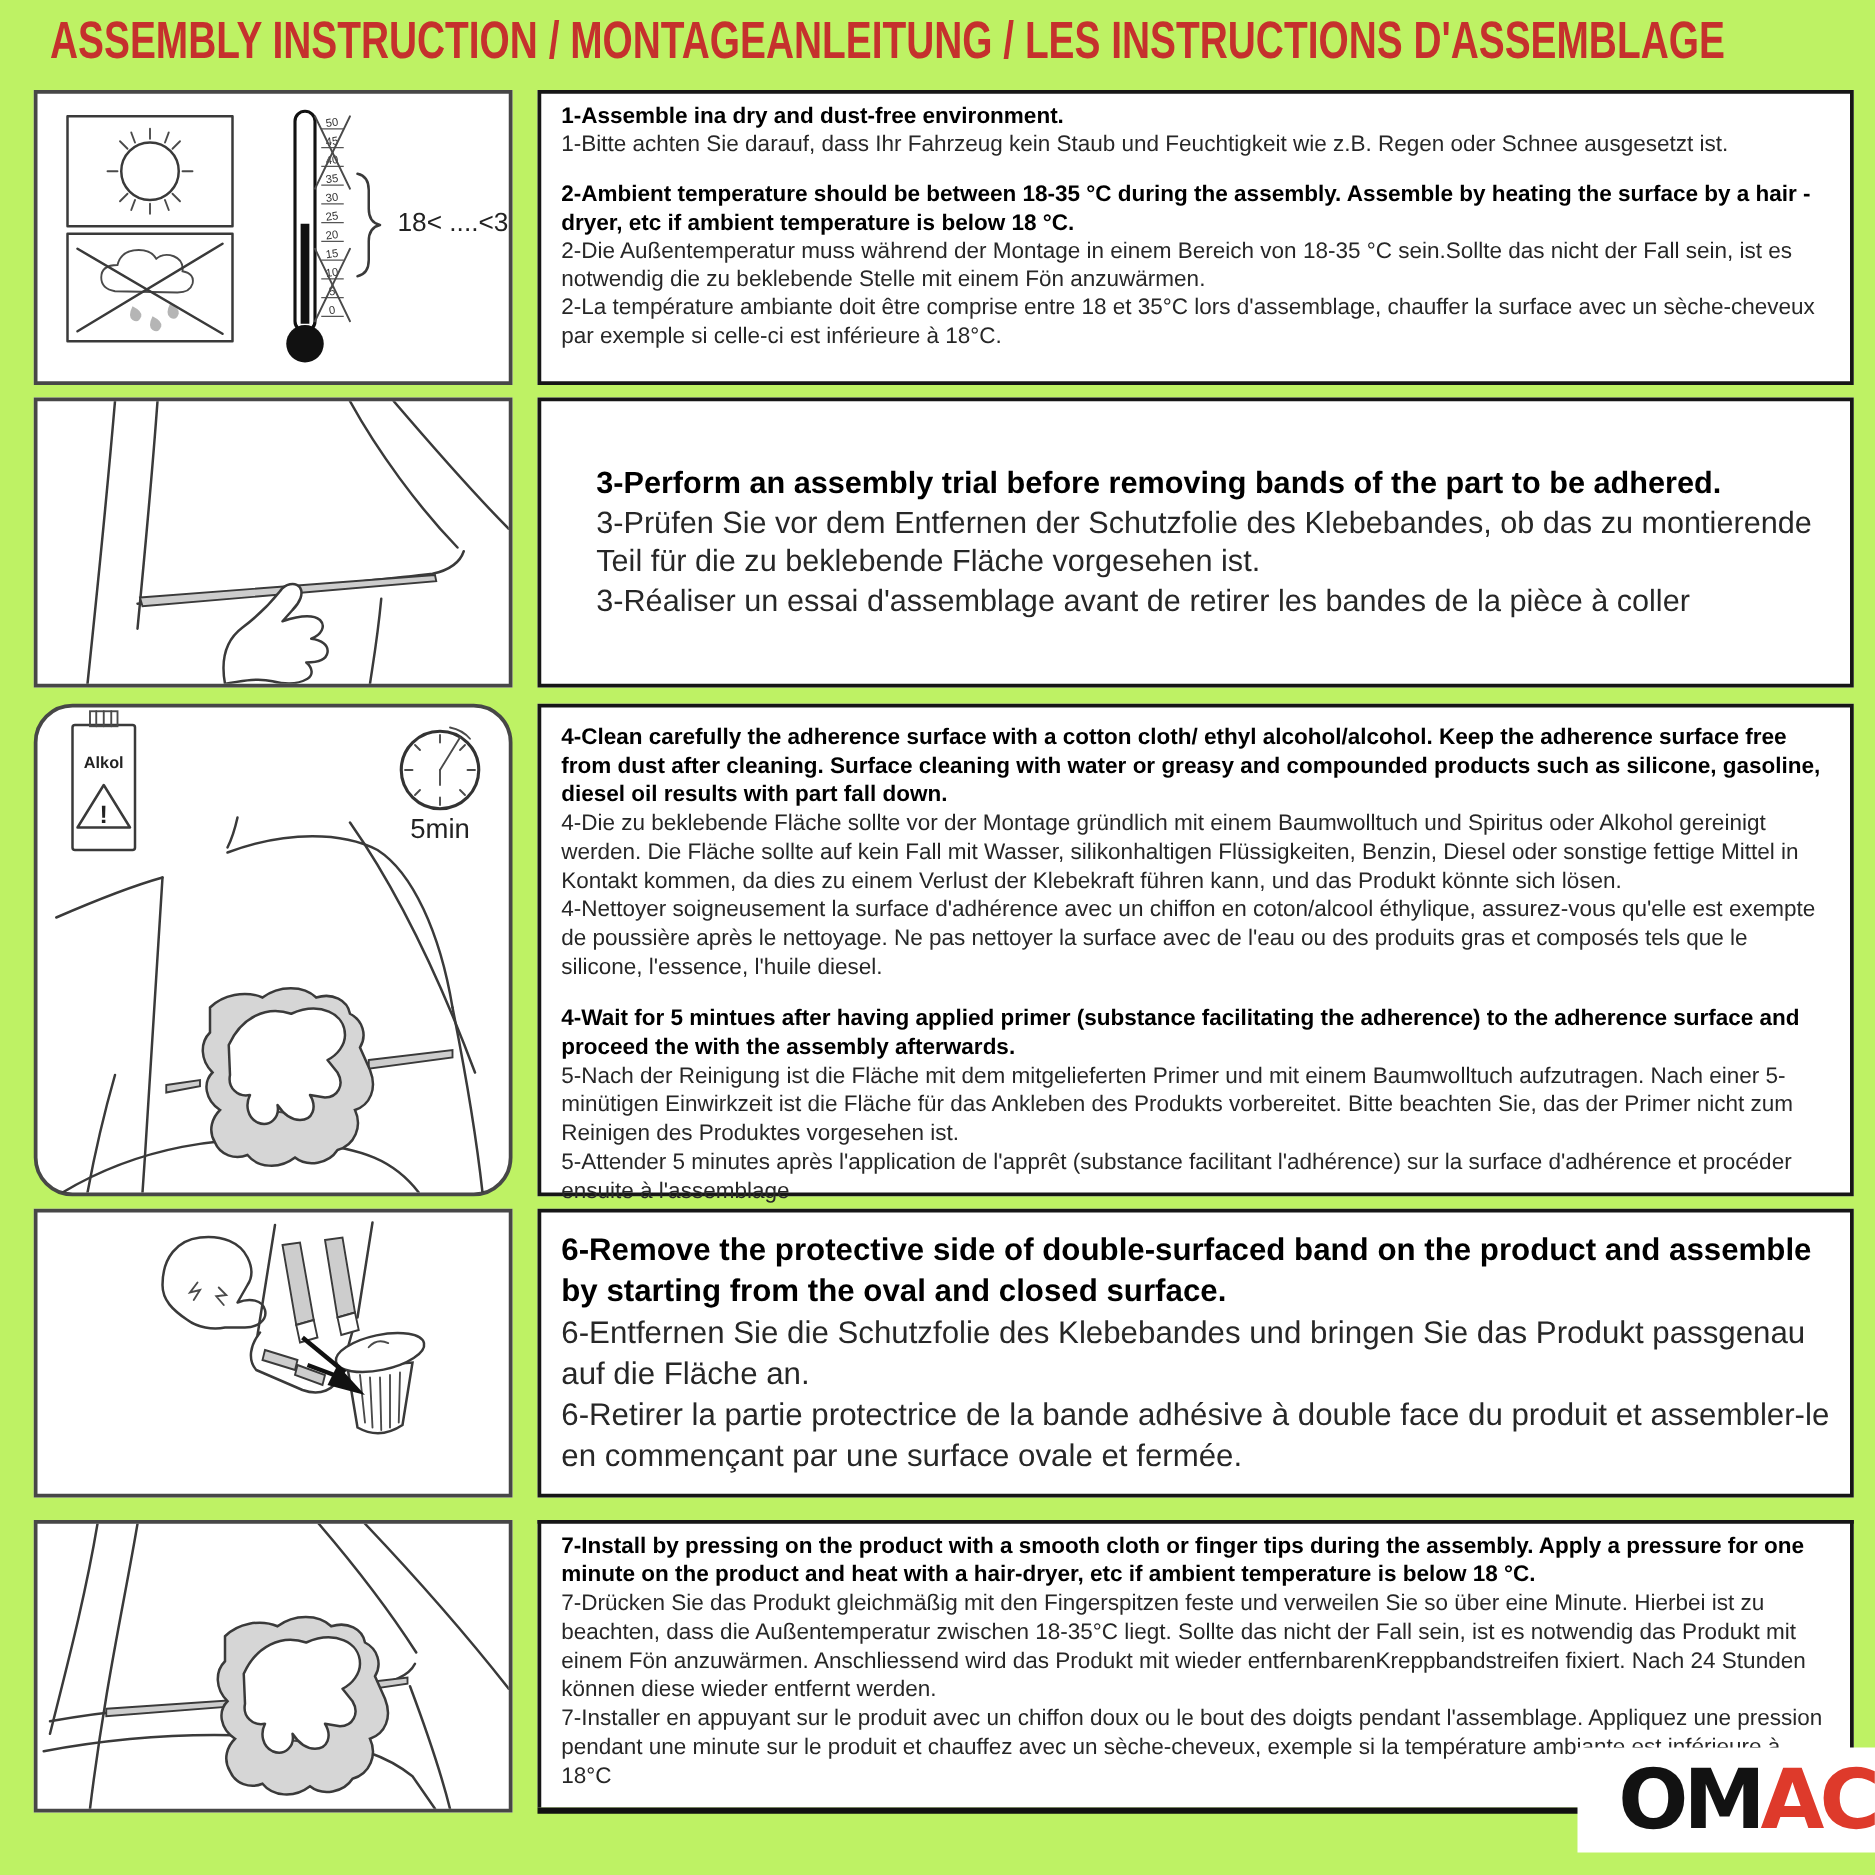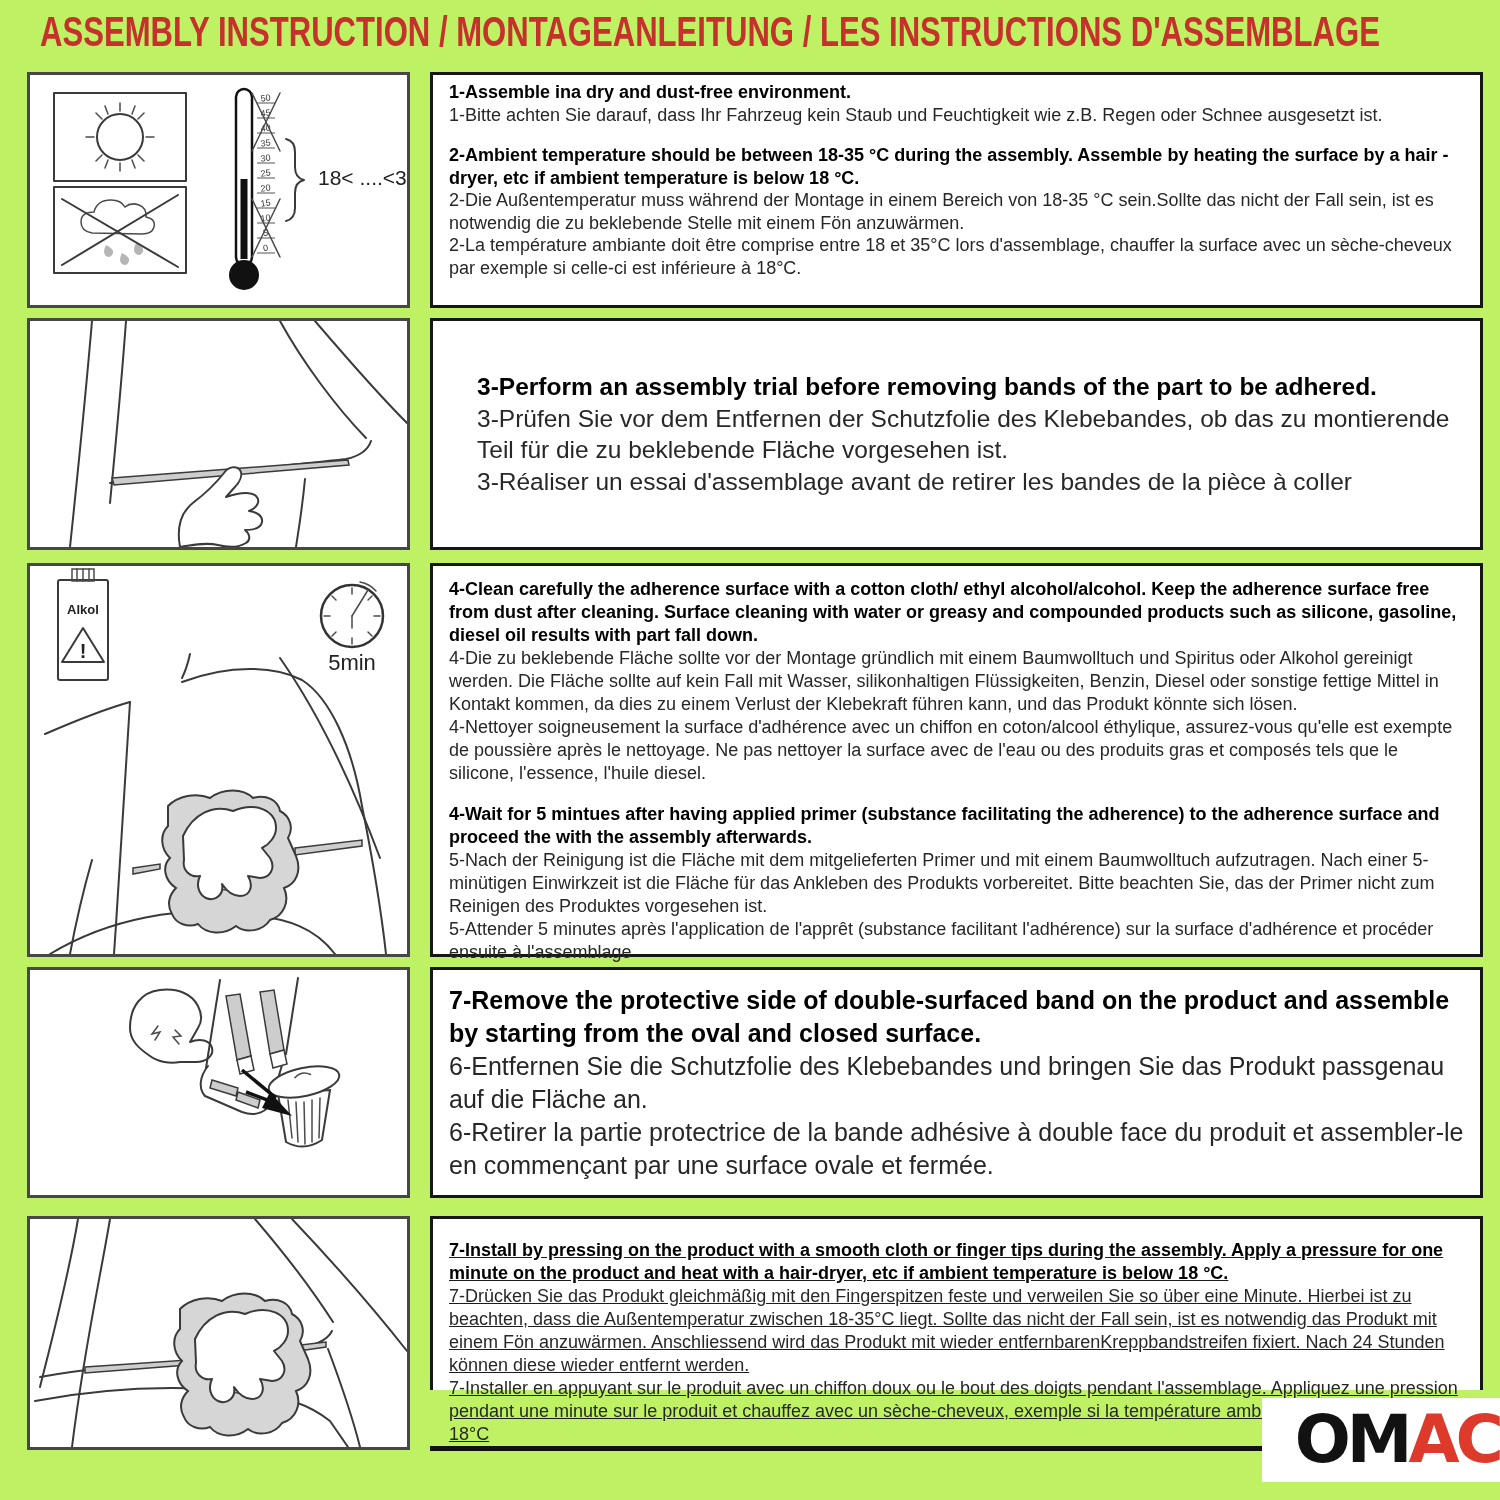--- a/index.html
+++ b/index.html
@@ -137,21 +137,21 @@
       </svg>
     </div>
     <div class="textbox fs-big center-v" style="top:0;height:232px;padding-left:44px;">
         <p class="para bold">3-Perform an assembly trial before removing bands of the part to be adhered.</p>
         <p class="para">3-Prüfen Sie vor dem Entfernen der Schutzfolie des Klebebandes, ob das zu montierende Teil für die zu beklebende Fläche vorgesehen ist.</p>
         <p class="para">3-Réaliser un essai d'assemblage avant de retirer les bandes de la pièce à coller</p>
       </div>
   </div>
 
   <div class="row" style="top:563px;height:394px;">
-    <div class="panel" style="top:0;height:394px;">
+    <div class="panel" style="top:0;height:394px;border-radius:31px;">
       <svg width="377" height="388" viewBox="0 0 377 388">
         <g>
           <rect x="28" y="14" width="50" height="100" rx="2" class="ln" stroke-width="2"></rect>
           <rect x="42" y="3" width="22" height="12" class="ln-thin"></rect>
           <line x1="47" y1="3" x2="47" y2="15" class="ln-thin"></line>
           <line x1="53" y1="3" x2="53" y2="15" class="ln-thin"></line>
           <line x1="59" y1="3" x2="59" y2="15" class="ln-thin"></line>
           <text x="53" y="48" font-size="13" font-weight="bold" text-anchor="middle" class="svg-label">Alkol</text>
           <g>
             <path d="M53,62 L74,96 L32,96 Z" class="ln" stroke-width="2.5"></path>
@@ -242,21 +242,21 @@
           </g>
         </g>
         <g>
           <line x1="212" y1="100" x2="246" y2="128" stroke="#111" stroke-width="3.5"></line>
           <line x1="216" y1="122" x2="248" y2="134" stroke="#111" stroke-width="3.5"></line>
           <polygon points="262,146 240,122 232,138" fill="#111"></polygon>
         </g>
       </svg>
     </div>
     <div class="textbox fs-big2 center-v" style="top:0;height:231px;">
-        <p class="para bold">7-Remove the protective side of double-surfaced band on the product and assemble by starting from the oval and closed surface.</p>
+        <p class="para bold">6-Remove the protective side of double-surfaced band on the product and assemble by starting from the oval and closed surface.</p>
         <p class="para">6-Entfernen Sie die Schutzfolie des Klebebandes und bringen Sie das Produkt passgenau auf die Fläche an.</p>
         <p class="para">6-Retirer la partie protectrice de la bande adhésive à double face du produit et assembler-le en commençant par une surface ovale et fermée.</p>
       </div>
   </div>
 
   <div class="row" style="top:1216px;height:234px;">
     <div class="panel" style="top:0;height:234px;">
       <svg width="377" height="228" viewBox="0 0 377 228">
         <g class="ln">
           <path d="M48,0 C38,60 22,120 10,168"></path>
@@ -274,21 +274,21 @@
           <path class="cloth" d="M150,90 C160,80 178,76 192,82 C205,72 225,72 235,82 C248,78 260,84 262,95 C272,100 276,112 270,122 L278,140 C284,155 278,168 266,172 C272,185 266,200 252,204 C245,215 228,218 218,210 C205,220 188,218 180,208 C170,212 158,208 154,198 C148,188 152,178 158,172 C146,164 144,150 152,142 C142,132 142,118 150,110 Z"></path>
           <g class="ln-thin" stroke="#555">
             <path d="M180,105 q12,-8 24,-2"></path>
               <path d="M200,130 q14,-8 26,0"></path>
               <path d="M190,178 q12,-8 24,-2"></path>
           </g>
           <path class="hand" d="M165,120 C175,98 195,88 215,95 C238,85 258,95 258,112 C258,120 252,128 244,132 L252,142 C258,152 252,162 242,162 L230,160 C236,170 232,180 222,180 C214,180 208,174 204,168 C206,178 198,186 188,182 C180,178 178,168 182,160 C172,162 164,154 166,144 Z"></path>
         </g>
       </svg>
     </div>
-    <div class="textbox fs-small" style="top:0;height:174px;padding-top:20px;border-bottom:none;text-decoration:underline;">
+    <div class="textbox fs-small" style="top:0;height:230px;padding-top:6px;border-bottom:none;">
         <p class="para bold">7-Install by pressing on the product with a smooth cloth or finger tips during the assembly. Apply a pressure for one minute on the product and heat with a hair-dryer, etc if ambient temperature is below 18 °C.</p>
         <p class="para">7-Drücken Sie das Produkt gleichmäßig mit den Fingerspitzen feste und verweilen Sie so über eine Minute. Hierbei ist zu beachten, dass die Außentemperatur zwischen 18-35°C liegt. Sollte das nicht der Fall sein, ist es notwendig das Produkt mit einem Fön anzuwärmen. Anschliessend wird das Produkt mit wieder entfernbarenKreppbandstreifen fixiert. Nach 24 Stunden können diese wieder entfernt werden.</p>
         <p class="para">7-Installer en appuyant sur le produit avec un chiffon doux ou le bout des doigts pendant l'assemblage. Appliquez une pression pendant une minute sur le produit et chauffez avec un sèche-cheveux, exemple si la température ambiante est inférieure à 18°C</p>
       </div>
   </div>
 
   <div class="bottom-rule"></div>
 
   <div class="logo">
     <span class="blk">OM</span><span class="red">AC</span>

